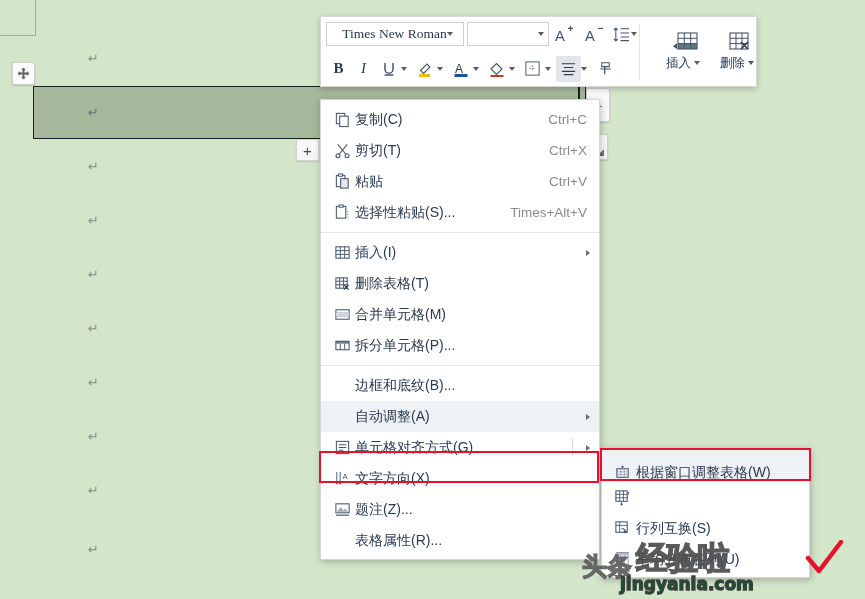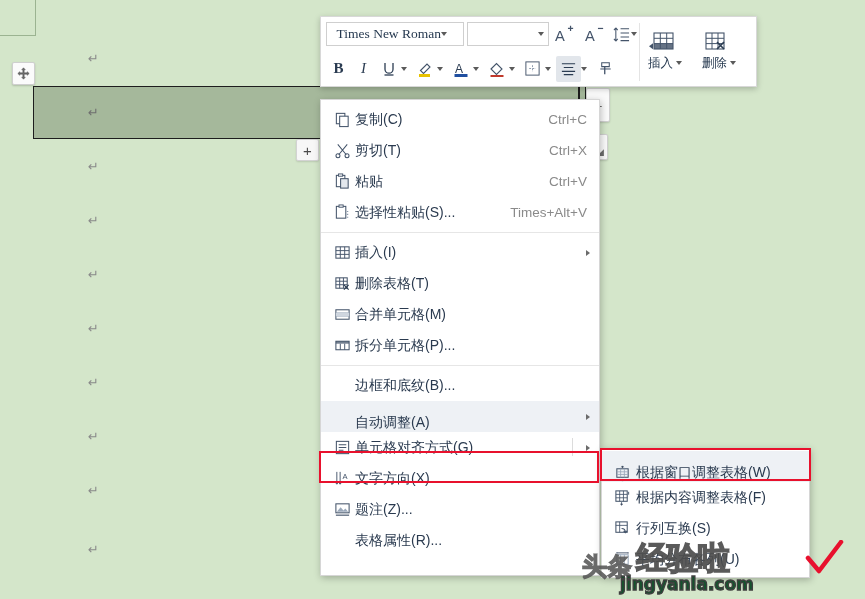--- a/index.html
+++ b/index.html
@@ -73,65 +73,65 @@
     background:#ffffff;border:1px solid #d8d8d8;
     box-shadow:0 2px 6px rgba(0,0,0,.22);
     box-sizing:border-box;
     display:flex;flex-direction:column;
     z-index:20;
   }
   .tb-row{display:flex;align-items:center;height:35px;padding-left:5px;box-sizing:border-box;position:relative;}
   .tb-row.r2{height:36px;}
   .font-name{
     width:138px;height:24px;border:1px solid #cfcfcf;background:#fff;
-    display:flex;align-items:center;padding:0 16px 0 5px;box-sizing:border-box;
+    display:flex;align-items:center;padding:0 0 0 5px;box-sizing:border-box;
     font-size:13.5px;color:#25384f;font-family:"Liberation Serif","DejaVu Serif",serif;
-    justify-content:flex-end;
+    justify-content:center;
   }
   .font-size{
     width:82px;height:24px;border:1px solid #cfcfcf;background:#fff;margin-left:3px;
     display:flex;align-items:center;justify-content:flex-end;padding:0 4px;box-sizing:border-box;
   }
   .caret{width:0;height:0;border-left:3.5px solid transparent;border-right:3.5px solid transparent;border-top:4px solid #5a5a5a;display:inline-block;}
   .tb-btn{
     width:25px;height:26px;display:flex;align-items:center;justify-content:center;
     color:#2b3c52;position:relative;
   }
   .tb-btn.wide{width:30px;}
   .tb-btn.active{background:#e2e6eb;border-radius:2px;}
   .tb-text-btn{
-    display:flex;flex-direction:column;align-items:flex-start;justify-content:center;
+    display:flex;flex-direction:column;align-items:flex-end;justify-content:center;
     width:52px;height:62px;color:#25384f;font-size:12.5px;gap:0;
   }
   .tb-text-btn .lbl{display:flex;align-items:center;gap:3px;font-size:12.5px;}
   .tb-right{
     position:absolute;right:2px;top:3px;display:flex;align-items:flex-start;gap:2px;
   }
   .tb-vsep{position:absolute;right:116px;top:6px;width:1px;height:58px;background:#e4e4e4;}
 
   .bold-i{font-weight:bold;font-size:15px;font-family:"Liberation Serif",serif;}
   .ital-i{font-style:italic;font-size:15px;font-family:"Liberation Serif",serif;}
 
   
   #context-menu{
     position:absolute;left:320px;top:99px;width:280px;
     background:#ffffff;border:1px solid #d6d6d6;
     box-shadow:1px 2px 7px rgba(0,0,0,.25);
-    z-index:30;box-sizing:border-box;padding:4px 0 19px 0;
+    z-index:30;box-sizing:border-box;padding:4px 0 3px 0;
   }
   .mi{
     height:31px;display:flex;align-items:center;position:relative;
     font-size:14px;color:#2a3a4f;padding:0 6px 0 8px;box-sizing:border-box;
   }
   .mi .ico{width:26px;min-width:26px;display:flex;align-items:center;justify-content:center;color:#44546a;}
   .mi .lbl{flex:1;white-space:nowrap;}
   .mi .acc{color:#8a8a8a;font-size:13.5px;padding-right:6px;font-family:"Liberation Sans",sans-serif;}
   .mi .arw{position:absolute;right:9px;top:50%;transform:translateY(-50%);
     width:0;height:0;border-top:3.5px solid transparent;border-bottom:3.5px solid transparent;border-left:4.5px solid #6b6b6b;}
-  .mi.hl{background:#eef1f5;align-items:flex-end;}
+  .mi.hl{background:#eef1f5;}
   .msep{height:1px;background:#e6e6e6;margin:4px 0;}
   .mi .vline{position:absolute;right:26px;top:6px;width:1px;height:18px;background:#dcdcdc;}
 
   
   .redbox{position:absolute;border:2px solid #e8112d;box-sizing:border-box;pointer-events:none;z-index:60;}
   #redbox-auto{left:319px;top:451px;width:280px;height:32px;}
   #redbox-sub{left:600px;top:448px;width:211px;height:33px;}
 
   
   #submenu{
@@ -484,21 +484,20 @@
   </div>
   <div class="smi">
     <span class="ico">
       <svg width="17" height="17" viewBox="0 0 18 18">
           <rect x="2" y="2" width="12" height="11" fill="none" stroke="#44546a" stroke-width="1.1"></rect>
           <path d="M2 5.7 h12 M2 9.3 h12 M6 2 v11 M10 2 v11" stroke="#44546a" stroke-width=".9"></path>
           <path d="M8 14 v3 M6.8 15.9 L8 17 l1.2-1.1" stroke="#44546a" stroke-width="1"></path>
           <path d="M15.5 3 v3" stroke="#44546a" stroke-width="1"></path>
         </svg>
     </span>
-    <span>根据内容调整表格(F)</span>
   </div>
   <div class="smi">
     <span class="ico">
       <svg width="17" height="17" viewBox="0 0 18 18">
           <rect x="2" y="2" width="12" height="11" fill="none" stroke="#44546a" stroke-width="1.1"></rect>
           <path d="M2 5.7 h12 M6 2 v11" stroke="#44546a" stroke-width=".9"></path>
           <path d="M8 9 q4 0 4 4 M10.2 11.4 L12 13.4 L13.8 11.4" stroke="#44546a" stroke-width="1.2" fill="none"></path>
         </svg>
     </span>
     <span>行列互换(S)</span>

